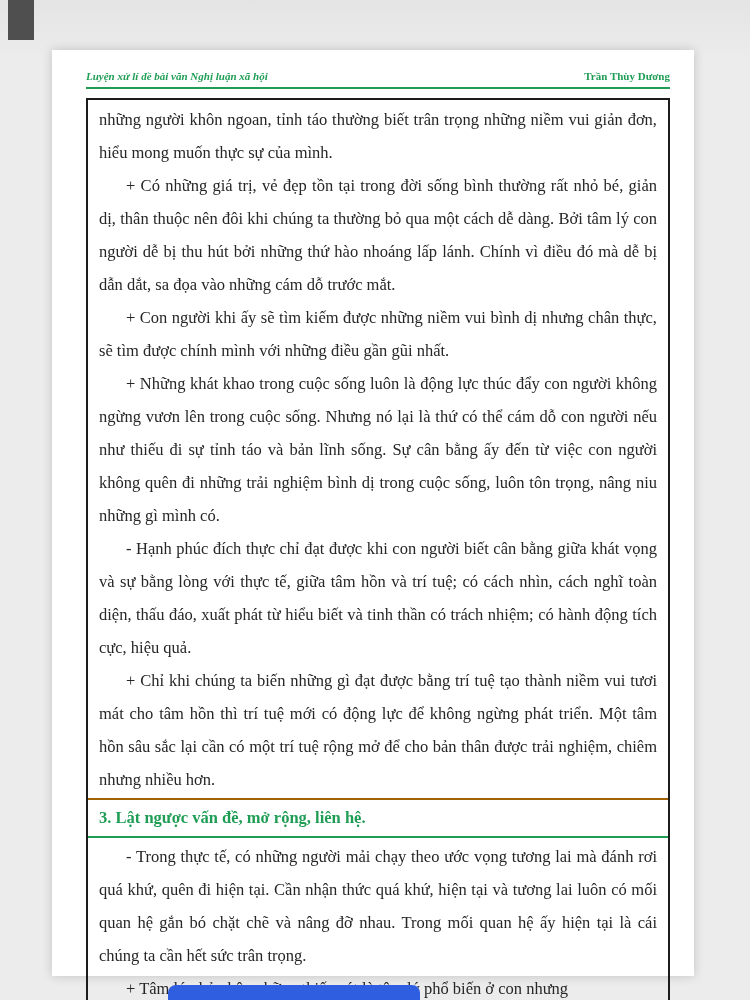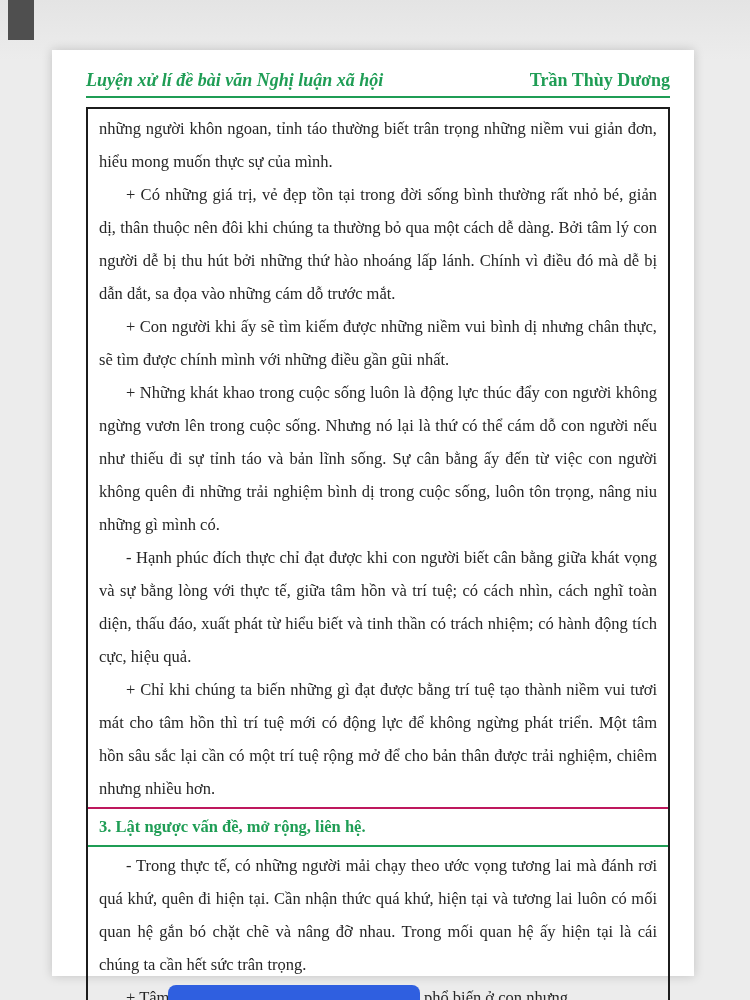--- a/index.html
+++ b/index.html
@@ -33,21 +33,21 @@
     box-shadow: 0 0 10px rgba(0,0,0,0.18);
     padding: 20px 24px 6px 34px;
     box-sizing: border-box;
   }
   .header {
     display: flex;
     justify-content: space-between;
     align-items: center;
     color: #1f9d55;
     font-weight: bold;
-    font-size: 18px;
+    font-size: 11px;
   }
   .h-title { font-style: italic; }
   .h-author { font-style: normal; }
   .green-rule {
     border-bottom: 2.5px solid #1f9d55;
     margin-top: 5px;
   }
   .content-box {
     border: 2px solid #1c1c1c;
     margin-top: 9px;
@@ -58,21 +58,21 @@
     color: #262626;
   }
   .content-box p.para {
     margin: 0;
     text-indent: 27px;
   }
   .content-box p.para.no-indent { text-indent: 0; }
   .section-heading {
     color: #1f9d55;
     font-weight: bold;
-    border-top: 2px solid #be185d;
+    border-top: 2px solid #a16207;
     border-bottom: 2px solid #1f9d55;
     margin: 2px -11px;
     padding: 1px 11px 2px 11px;
     text-align: left;
     text-indent: 0;
   }
   .footer-rule { margin-top: 6px; }
   .footer {
     display: flex;
     align-items: baseline;

